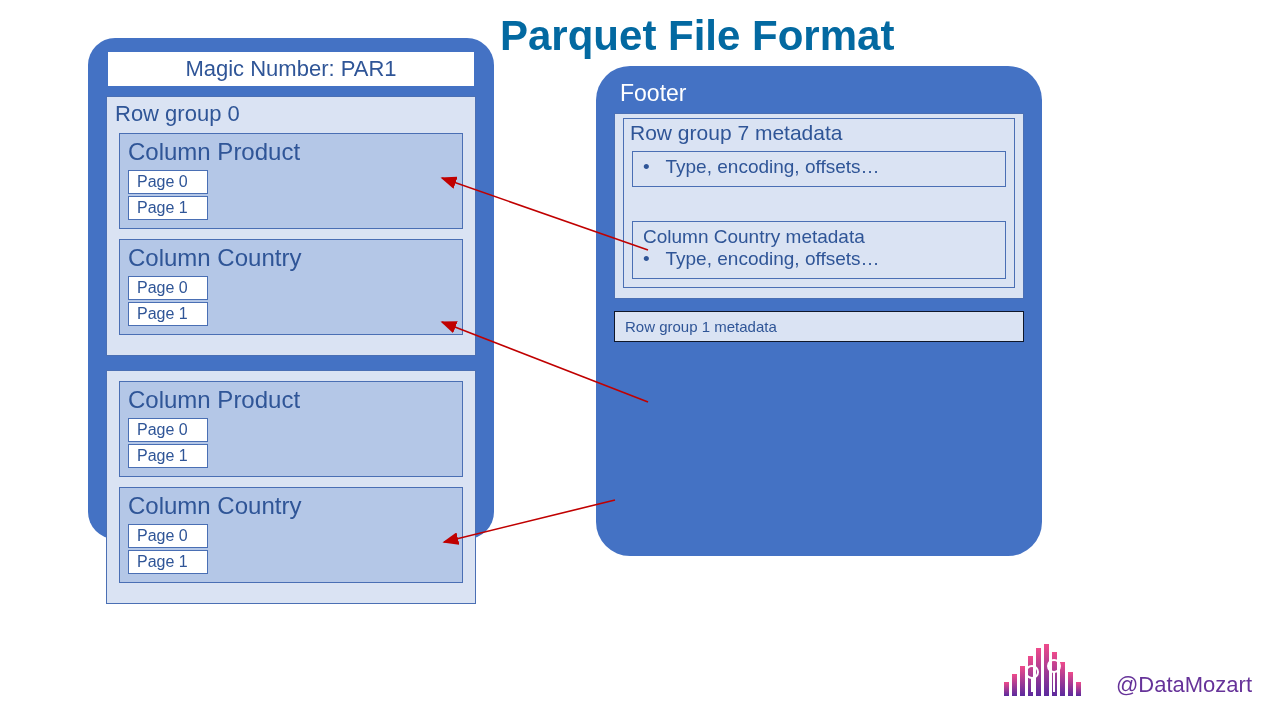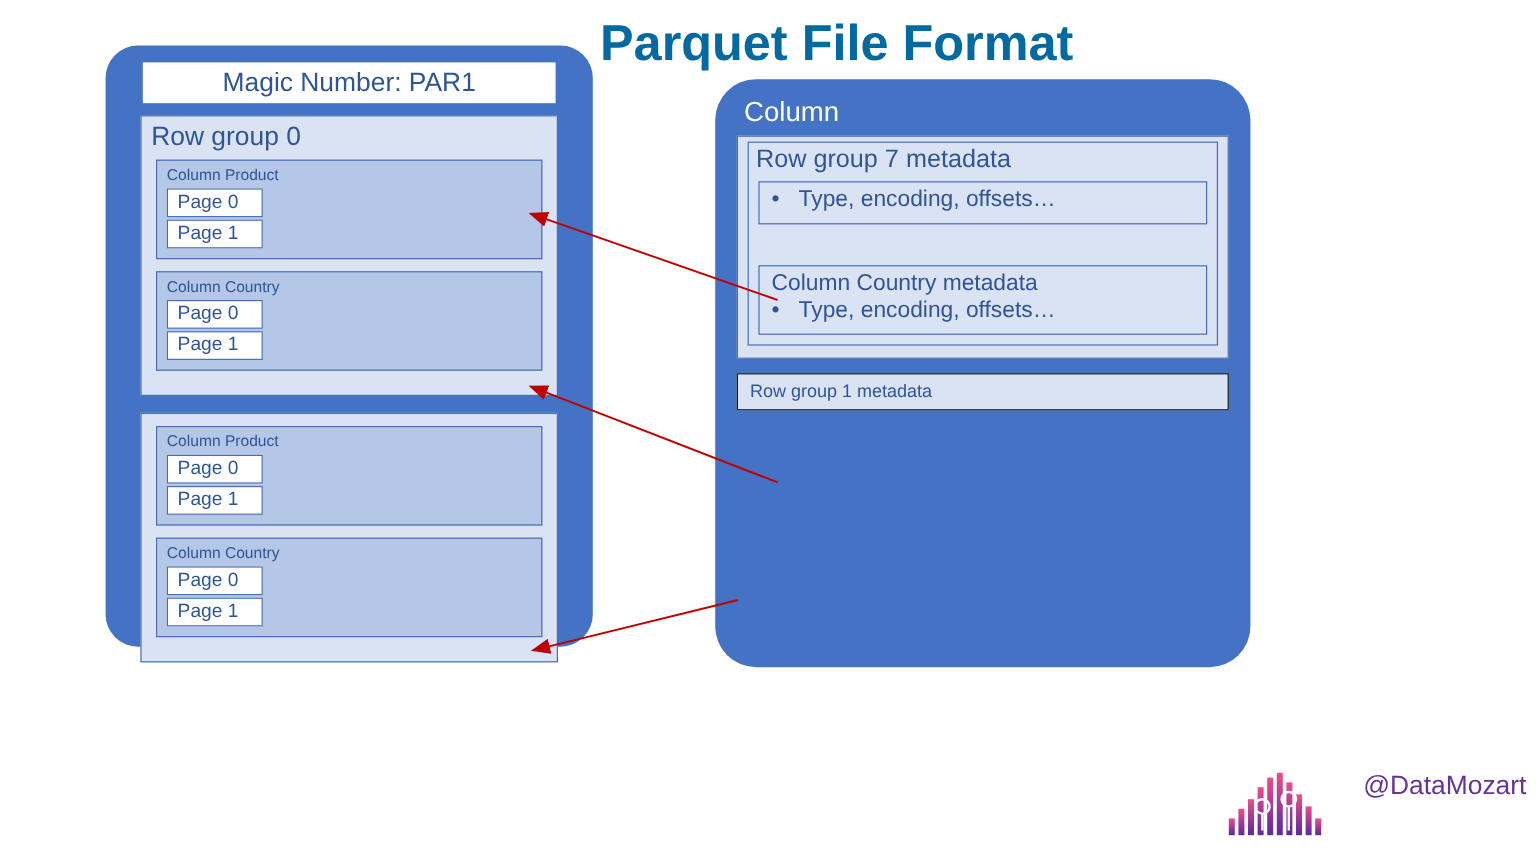--- a/index.html
+++ b/index.html
@@ -20,21 +20,21 @@
     color: #0369a1;
   }
   .file-container {
     position: absolute;
     top: 38px;
     left: 88px;
     width: 406px;
     height: 501px;
     background: #4472c4;
     border-radius: 27px;
-    padding: 14px 25px;
+    padding: 14px 14px;
   }
   .magic {
     background: #ffffff;
     color: #2f5597;
     text-align: center;
     font-size: 22px;
     padding: 4px 0;
     margin: 0 6px 10px 6px;
   }
   .rowgroup {
@@ -49,21 +49,21 @@
     margin-bottom: 4px;
   }
   .column {
     background: #b4c7e7;
     border: 1px solid #4a6fb4;
     margin: 6px 4px 10px 4px;
     padding: 4px 8px 8px 8px;
   }
   .col-label {
     color: #2f5597;
-    font-size: 13px;
+    font-size: 24px;
     margin-bottom: 4px;
   }
   .page {
     background: #ffffff;
     border: 1px solid #4a6fb4;
     color: #2f5597;
     font-size: 16px;
     padding: 2px 8px;
     width: 80px;
     margin-top: 2px;
@@ -120,24 +120,24 @@
     color: #2f5597;
     font-size: 15px;
     padding: 6px 10px;
   }
   .handle {
     color: #663399;
     font-size: 22px;
   }
   .attribution {
     position: absolute;
-    right: 8px;
+    right: 28px;
     bottom: 22px;
     display: flex;
-    align-items: flex-start;
+    align-items: flex-end;
     gap: 28px;
   }
   svg.arrows {
     position: absolute;
     top: 0; left: 0;
     width: 1280px; height: 720px;
     pointer-events: none;
   }
 </style>
 </head>
@@ -170,21 +170,21 @@
     </div>
     <div class="column">
       <div class="col-label">Column Country</div>
       <div class="page">Page 0</div>
       <div class="page">Page 1</div>
     </div>
   </div>
 </div>
 
 <div class="footer-container">
-  <div class="footer-label">Column</div>
+  <div class="footer-label">Footer</div>
   <div class="filemeta">
     <div class="rgmeta">
       <div class="rgmeta-label">Row group 7 metadata</div>
       <div class="colmeta">
         <div><span>•</span>&nbsp;&nbsp;&nbsp;<span>Type, encoding, offsets…</span></div>
       </div>
       <div class="colmeta-gap"></div>
       <div class="colmeta">
         <div>Column Country metadata</div>
         <div><span>•</span>&nbsp;&nbsp;&nbsp;<span>Type, encoding, offsets…</span></div>

